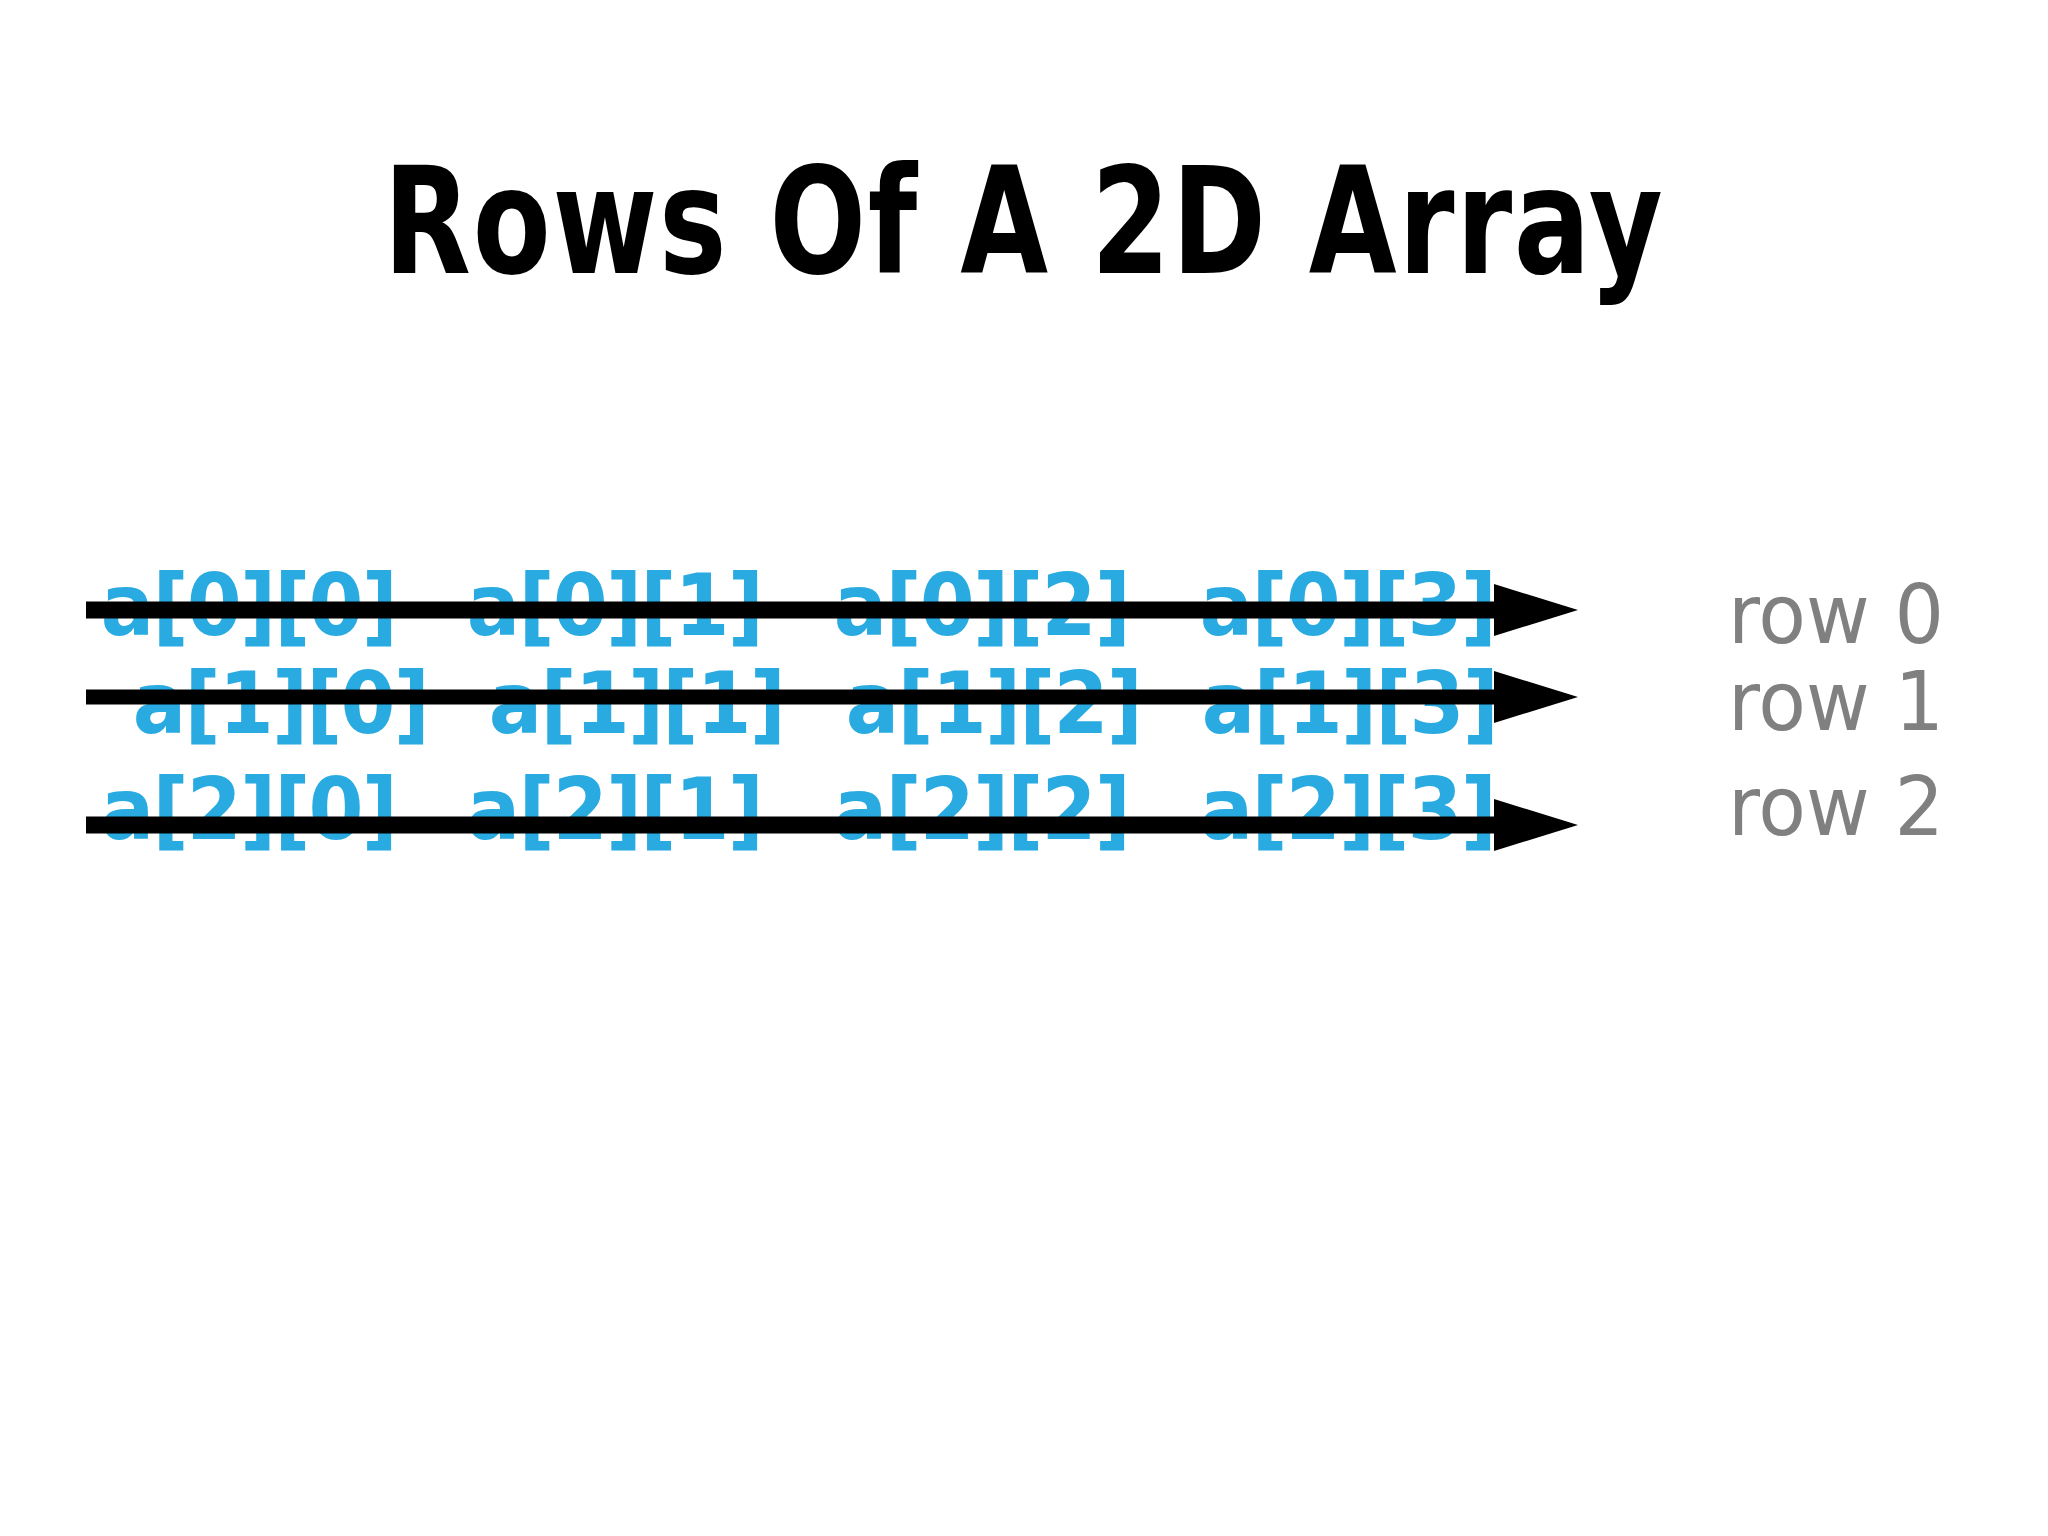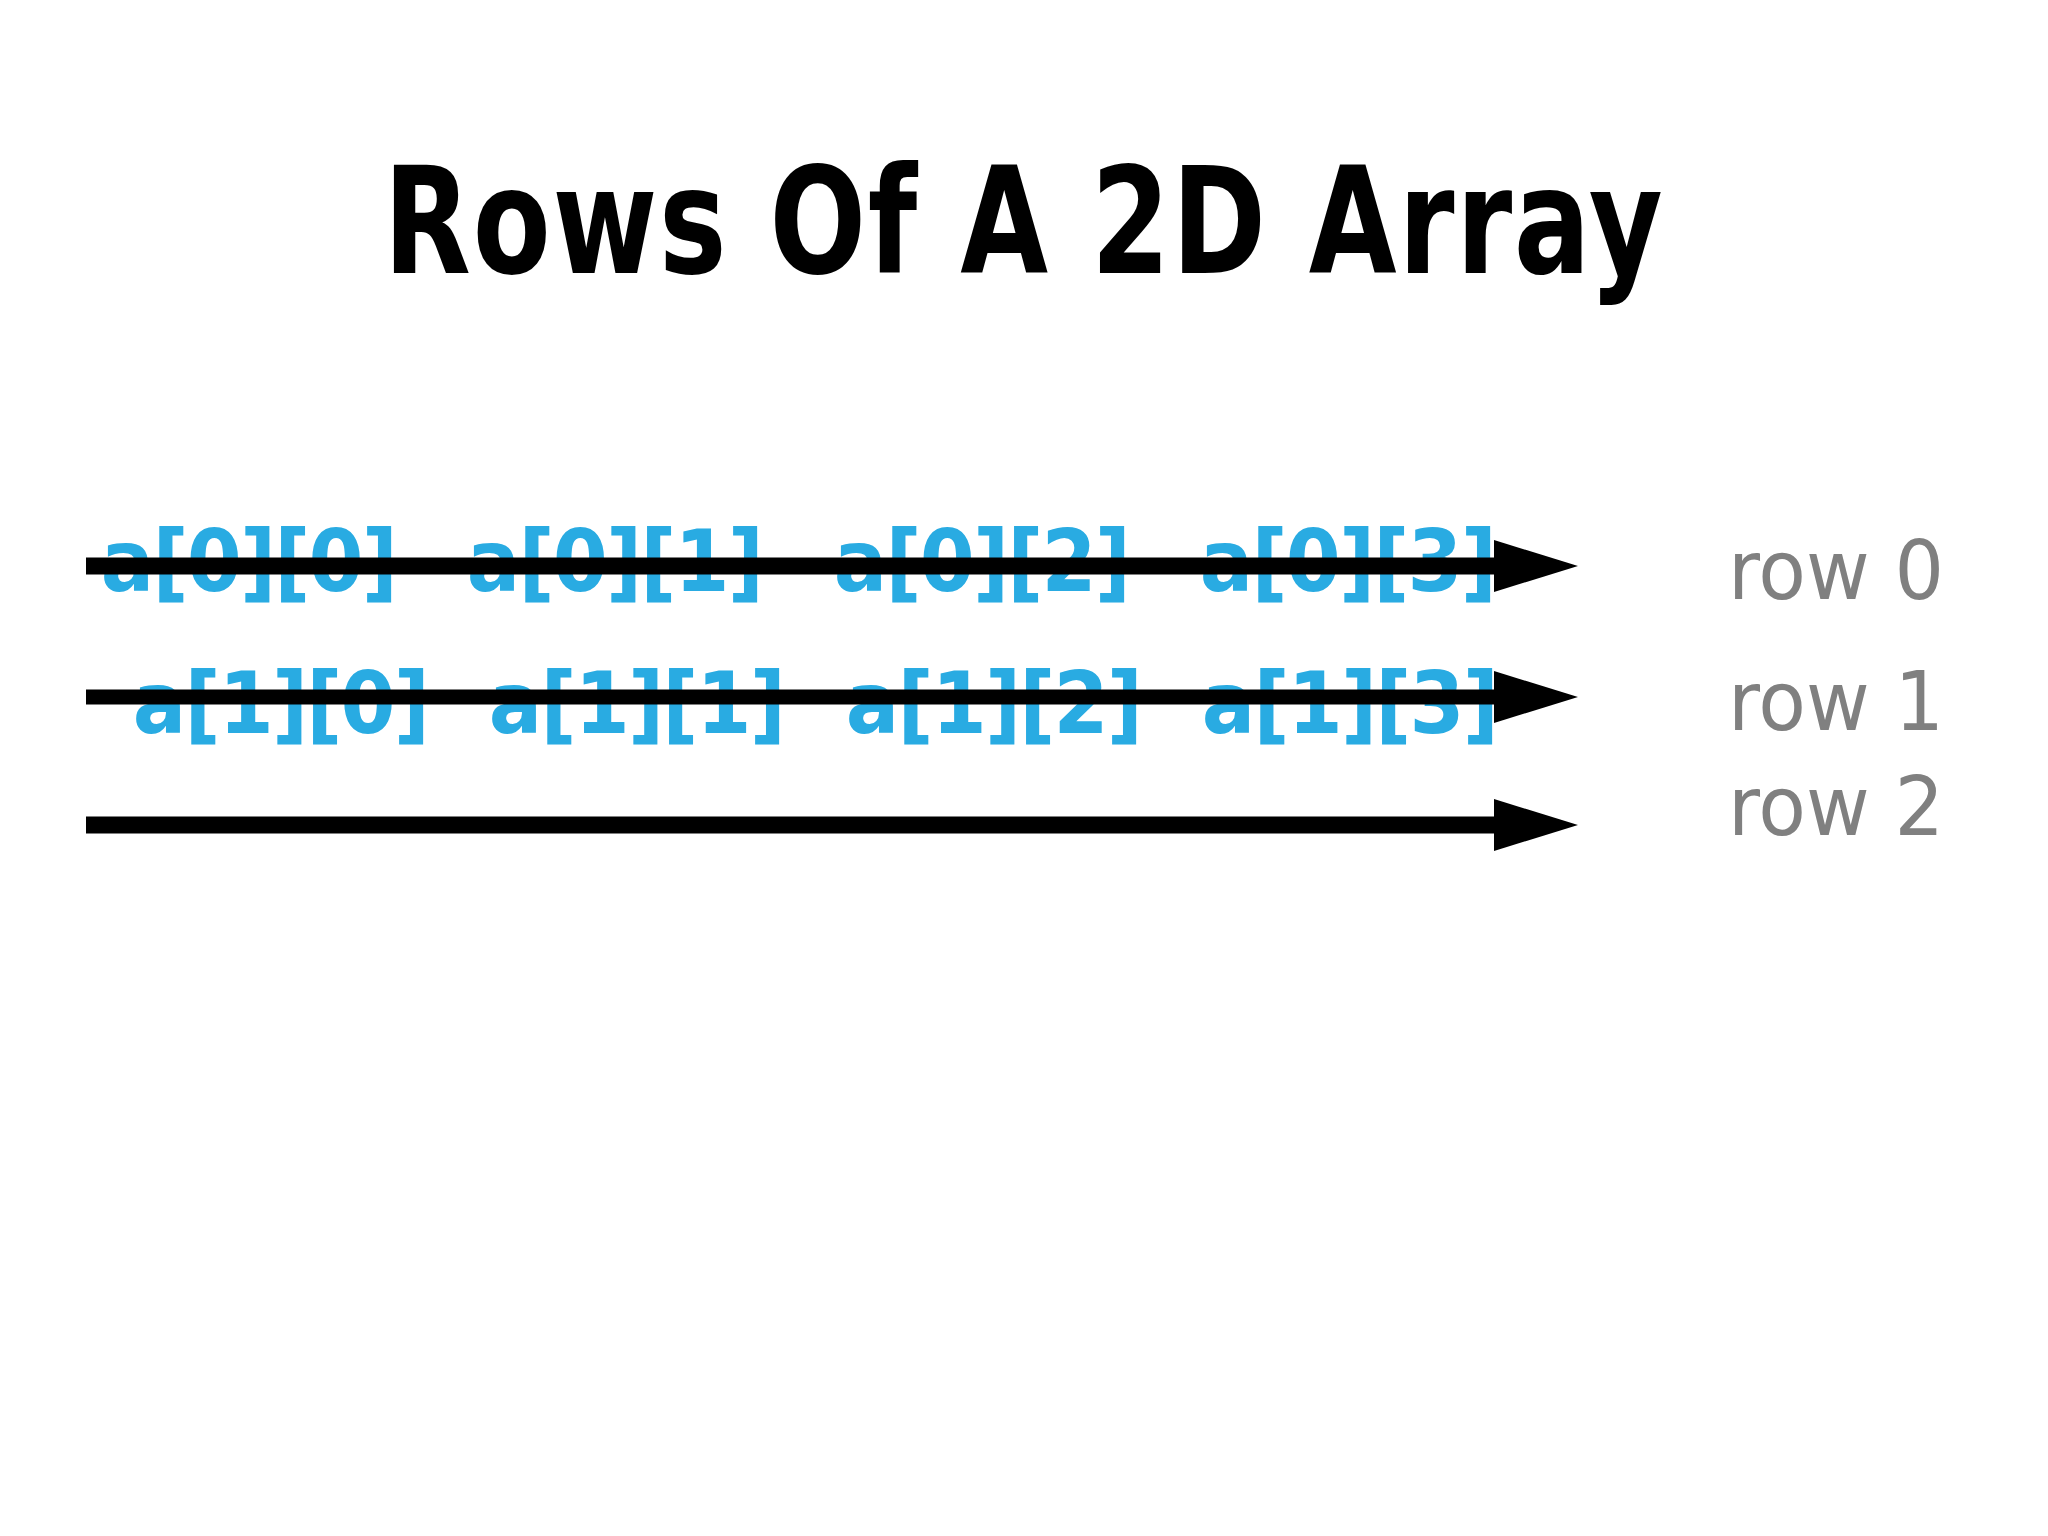--- a/index.html
+++ b/index.html
@@ -98,21 +98,21 @@
 </style>
 </head>
 <body>
 
 <div id="slide">
 
   <div id="title">Rows Of A 2D Array</div>
 
   <div id="diagram">
 
-    <div class="row-band" style="top:484px;">
+    <div class="row-band" style="top:528px;">
       <div class="cell-strip" style="left:88px; width:1420px; justify-content:space-between;">
         <span class="cell-label" style="position:relative; top:-8px;">a[0][0]</span>
         <span class="cell-label" style="position:relative; top:-8px;">a[0][1]</span>
         <span class="cell-label" style="position:relative; top:-8px;">a[0][2]</span>
         <span class="cell-label" style="position:relative; top:-8px;">a[0][3]</span>
       </div>
 
       <svg class="row-arrow" viewBox="0 0 2048 170" width="2048" height="170" preserveAspectRatio="none" xmlns="http://www.w3.org/2000/svg">
         <line x1="86" y1="82" x2="1510" y2="82" stroke="#000000" stroke-width="17"></line>
         <polygon points="1494,56 1578,82 1494,108" fill="#000000"></polygon>
@@ -131,20 +131,26 @@
 
       <svg class="row-arrow" viewBox="0 0 2048 170" width="2048" height="170" preserveAspectRatio="none" xmlns="http://www.w3.org/2000/svg">
         <line x1="86" y1="82" x2="1510" y2="82" stroke="#000000" stroke-width="15"></line>
         <polygon points="1494,56 1578,82 1494,108" fill="#000000"></polygon>
       </svg>
 
       <div class="row-caption" style="left:1728px; top:46px;">row 1</div>
     </div>
 
     <div class="row-band" style="top:740px;">
+      <div class="cell-strip" style="left:88px; width:1420px; justify-content:space-between;">
+        <span class="cell-label" style="position:relative; top:-16px;">a[2][0]</span>
+        <span class="cell-label" style="position:relative; top:-16px;">a[2][1]</span>
+        <span class="cell-label" style="position:relative; top:-16px;">a[2][2]</span>
+        <span class="cell-label" style="position:relative; top:-16px;">a[2][3]</span>
+      </div>
 
       <svg class="row-arrow" viewBox="0 0 2048 170" width="2048" height="170" preserveAspectRatio="none" xmlns="http://www.w3.org/2000/svg">
         <line x1="86" y1="85" x2="1510" y2="85" stroke="#000000" stroke-width="17"></line>
         <polygon points="1494,59 1578,85 1494,111" fill="#000000"></polygon>
       </svg>
 
       <div class="row-caption" style="left:1728px; top:26px;">row 2</div>
     </div>
 
   </div>

